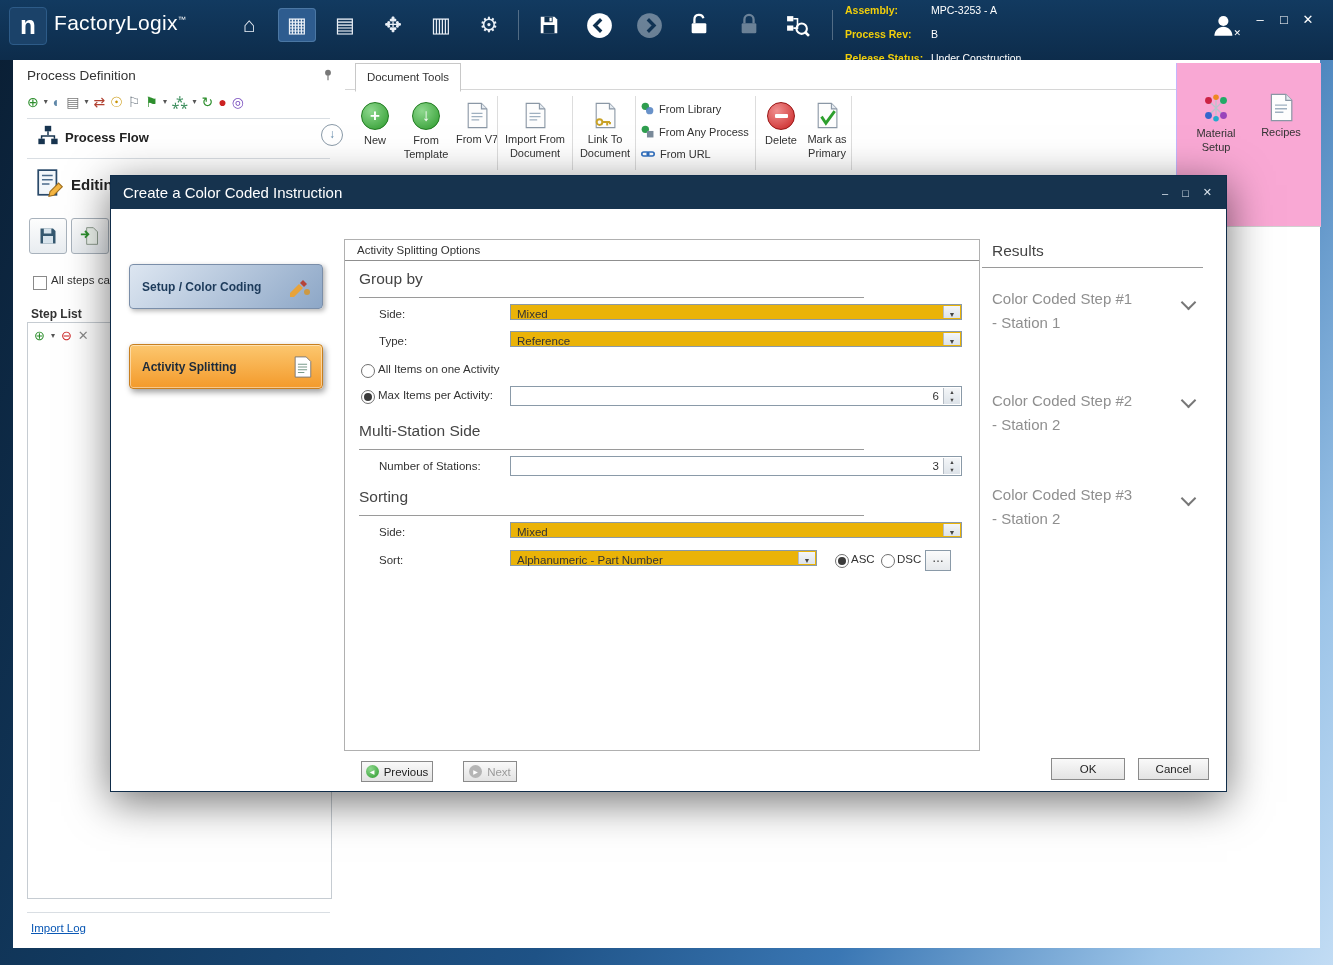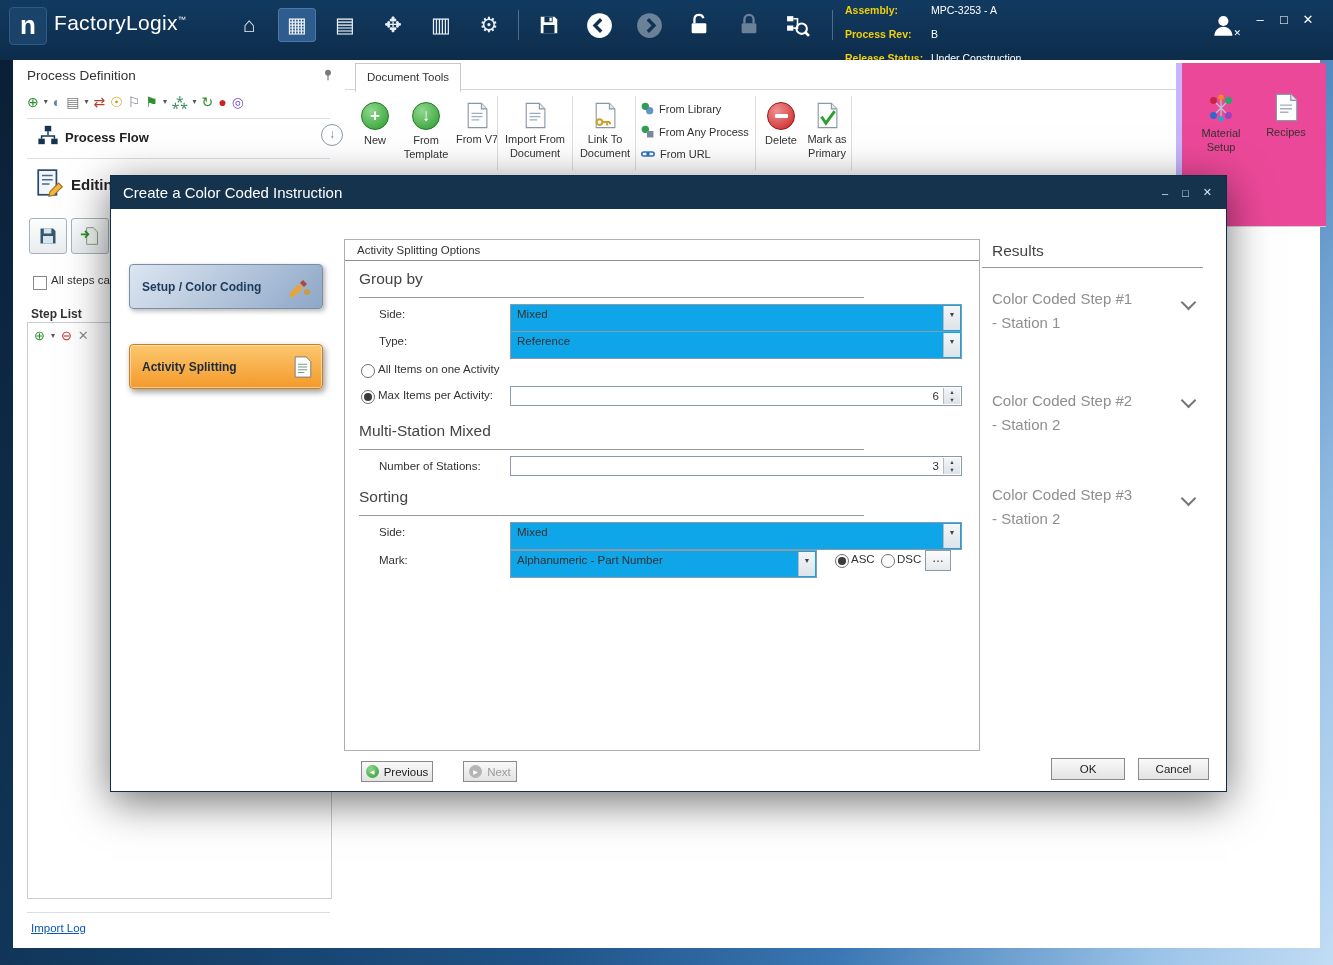--- a/index.html
+++ b/index.html
@@ -50,39 +50,39 @@
     font-size:11.5px;color:#333;text-align:center;line-height:26px;z-index:3;cursor:pointer;}
   .ribbon{position:absolute;left:0;top:29px;width:831px;height:86px;border-top:1px solid #d6d6d6;border-bottom:1px solid #d6d6d6;background:#fff;}
   .rsep{position:absolute;top:6px;width:1px;height:74px;background:#dddddd;}
   .rbtn{position:absolute;top:8px;height:74px;display:flex;flex-direction:column;align-items:center;cursor:pointer;}
   .rbtn .rlabel{font-size:11px;color:#333;text-align:center;line-height:1.25;margin-top:4px;}
   .circ{width:26px;height:26px;border-radius:50%;display:flex;align-items:center;justify-content:center;color:#fff;font-weight:bold;margin-top:4px;}
   .circ.green{background:radial-gradient(circle at 35% 30%,#8ed88e,#2c9a2c);border:1px solid #1f7a1f;font-size:17px;}
   .circ.red{background:radial-gradient(circle at 35% 30%,#f09090,#c92222);border:1px solid #981414;}
   .circ.red .bar{width:13px;height:4px;background:#fff;border-radius:1px;}
   .rlink{position:absolute;left:296px;display:flex;align-items:center;gap:5px;font-size:11px;color:#333;cursor:pointer;}
-  .rgroup-box{position:absolute;left:831px;top:3px;width:144px;height:163px;border-left:6px solid #c4b5fd;border-bottom:1px solid #d0d0d0;background:#ec4899;}
+  .rgroup-box{position:absolute;left:831px;top:3px;width:144px;height:163px;border-left:1px solid #c4b5fd;border-bottom:1px solid #d0d0d0;background:#f9a8d4;}
   
   .dialog{position:absolute;left:110px;top:175px;width:1115px;height:615px;background:#fff;
     border:1px solid #0f2c49;box-shadow:0 10px 40px rgba(0,0,0,.55);z-index:10;}
   .dlg-title{position:absolute;left:0;top:0;right:0;height:33px;background:#16334e;color:#fff;font-size:15px;line-height:33px;padding-left:12px;box-sizing:border-box;}
   .dlg-ctl{position:absolute;top:0;height:33px;display:flex;align-items:center;gap:14px;right:14px;color:#dce5ee;font-size:11px;}
   .dlg-ctl span{cursor:pointer;}
   .dlg-body{position:absolute;left:0;top:33px;right:0;bottom:0;background:#fff;}
   .nav-btn{position:absolute;left:18px;width:194px;height:45px;border-radius:4px;display:flex;align-items:center;
     justify-content:space-between;padding:0 10px 0 12px;box-sizing:border-box;font-weight:bold;font-size:12px;cursor:pointer;}
   .nav-setup{top:55px;background:linear-gradient(135deg,#dde6f1,#8da7c7);border:1px solid #7a8ea9;color:#1c3a5a;box-shadow:2px 2px 5px rgba(0,0,0,.3);}
   .nav-activity{top:135px;background:linear-gradient(#fcc76f,#f39a2b);border:1px solid #c87f1f;color:#1c2a3a;
     box-shadow:2px 3px 6px rgba(0,0,0,.4),inset 0 0 0 1px rgba(255,255,255,.45);}
   .form-panel{position:absolute;left:233px;top:30px;width:636px;height:512px;border:1px solid #b0b0b0;box-sizing:border-box;font-size:11.5px;color:#333;}
   .fp-title{position:absolute;left:0;top:0;right:0;height:20px;border-bottom:1px solid #8f8f8f;line-height:20px;padding-left:12px;}
   .heading{position:absolute;font-size:15.5px;color:#444;}
   .uline{position:absolute;left:14px;width:505px;height:1px;background:#9a9a9a;}
   .flabel{position:absolute;left:14px;margin-left:20px;}
-  .combo{position:absolute;height:28px;border:1px solid #8a9aa8;background:#0ea5e9;box-sizing:border-box;cursor:pointer;}
+  .combo{position:absolute;height:16px;border:1px solid #8a9aa8;background:#eab308;box-sizing:border-box;cursor:pointer;}
   .combo .val{position:absolute;left:6px;top:3px;}
   .combo .drop,.spinbtns{position:absolute;right:1px;top:1px;bottom:1px;width:16px;background:linear-gradient(#f4f6f8,#dde3e9);
     border-left:1px solid #b5bcc4;text-align:center;color:#444;}
   .combo .drop{font-size:7px;line-height:17px;}
   .spin{position:absolute;height:20px;border:1px solid #8a9aa8;background:#fff;box-sizing:border-box;}
   .spin .val{position:absolute;right:22px;top:3px;}
   .spinbtns{display:flex;flex-direction:column;}
   .spinbtns span{flex:1;font-size:5.5px;line-height:8px;cursor:pointer;}
   .radio{position:absolute;width:12px;height:12px;border:1px solid #707070;border-radius:50%;background:#fff;cursor:pointer;}
   .radio.checked::after{content:"";position:absolute;left:2px;top:2px;right:2px;bottom:2px;border-radius:50%;background:#3a3a3a;}
@@ -426,42 +426,42 @@
       <div class="radio checked" style="left:16px;top:150px"></div>
       <div class="rlabel2" style="left:33px;top:149px">Max Items per Activity:</div>
       <div class="spin" style="left:165px;top:146px;width:452px">
         <span class="val">6</span>
         <span class="spinbtns">
             <span>▲</span>
             <span>▼</span>
           </span>
       </div>
 
-      <div class="heading" style="left:14px;top:182px">Multi-Station Mixed</div>
+      <div class="heading" style="left:14px;top:182px">Multi-Station Side</div>
       <div class="uline" style="top:209px"></div>
 
       <div class="flabel" style="top:220px">Number of Stations:</div>
       <div class="spin" style="left:165px;top:216px;width:452px">
         <span class="val">3</span>
         <span class="spinbtns">
             <span>▲</span>
             <span>▼</span>
           </span>
       </div>
 
       <div class="heading" style="left:14px;top:248px">Sorting</div>
       <div class="uline" style="top:275px"></div>
 
       <div class="flabel" style="top:286px">Side:</div>
       <div class="combo" style="left:165px;top:282px;width:452px">
         <span class="val">Mixed</span>
         <span class="drop">▼</span>
       </div>
 
-      <div class="flabel" style="top:314px">Mark:</div>
+      <div class="flabel" style="top:314px">Sort:</div>
       <div class="combo" style="left:165px;top:310px;width:307px">
         <span class="val">Alphanumeric - Part Number</span>
         <span class="drop">▼</span>
       </div>
       <div class="radio checked" style="left:490px;top:314px"></div>
       <div class="rlabel2" style="left:506px;top:313px">ASC</div>
       <div class="radio" style="left:536px;top:314px"></div>
       <div class="rlabel2" style="left:552px;top:313px">DSC</div>
       <div class="more-btn" style="left:580px;top:310px">…</div>
     </div>

